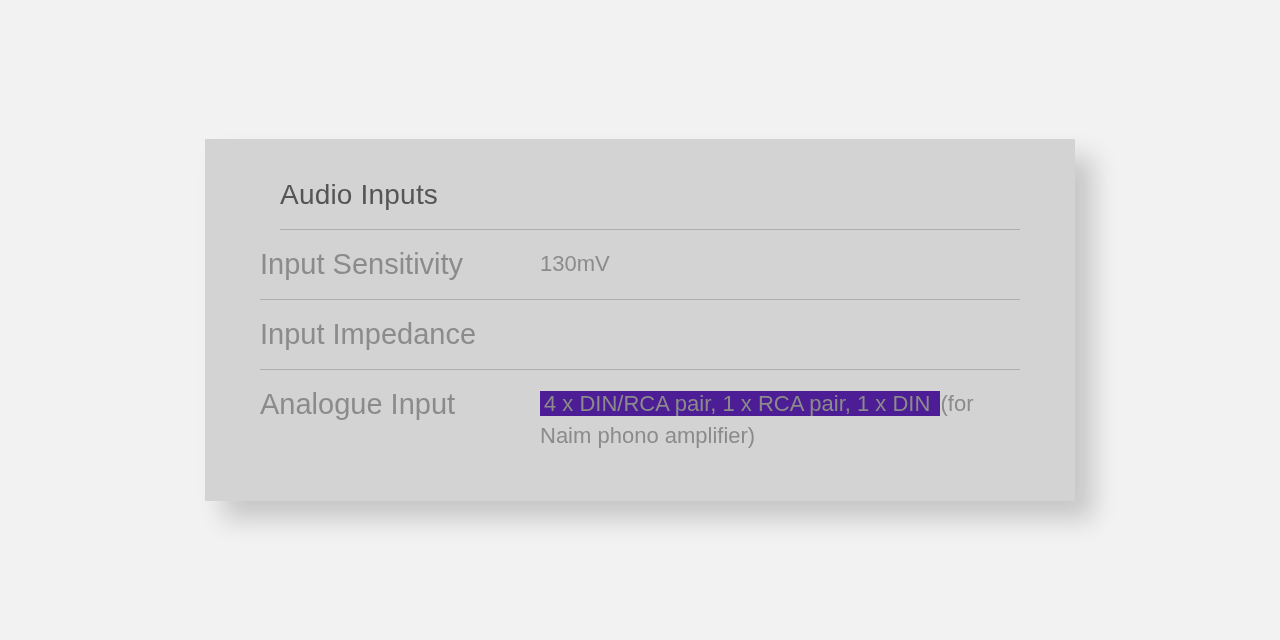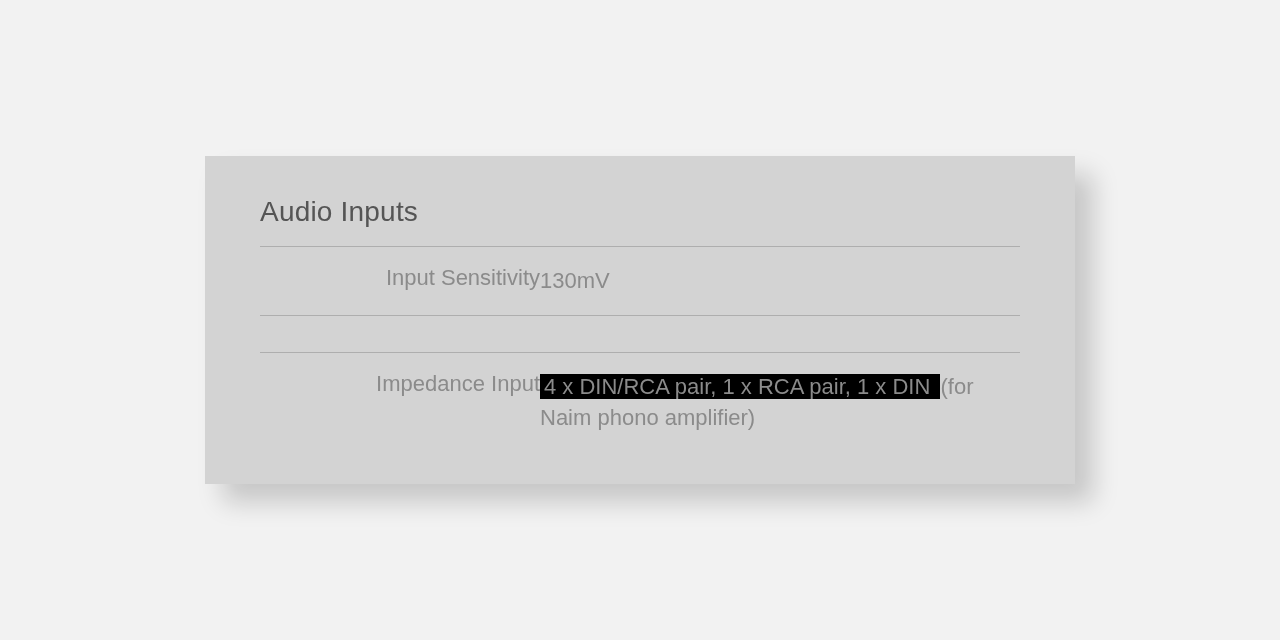--- a/index.html
+++ b/index.html
@@ -17,58 +17,59 @@
     padding: 40px 55px 50px 55px;
     box-shadow: 18px 18px 24px rgba(0,0,0,0.18);
   }
   .section-title {
     font-size: 28px;
     color: #555;
     font-weight: 400;
     letter-spacing: 0.2px;
     padding-bottom: 18px;
     border-bottom: 1px solid #aeaeae;
+    margin-left: 20px;
   }
   .row {
     display: flex;
     align-items: flex-start;
     border-bottom: 1px solid #aeaeae;
     padding: 18px 0 18px 0;
   }
   .row:last-child { border-bottom: none; padding-bottom: 0; }
   .label {
     flex: 0 0 280px;
-    font-size: 22px;
+    font-size: 29px;
     color: #8b8b8b;
     font-weight: 400;
-    text-align: right;
   }
   .value {
     flex: 1;
     font-size: 22px;
     color: #8b8b8b;
     font-weight: 400;
     line-height: 1.45;
   }
   .highlight {
-    background: #000000;
+    background: #4c1d95;
     padding: 0 4px;
   }
 </style>
 </head>
 <body>
 
 <div class="card">
   <div class="section-title">Audio Inputs</div>
 
   <div class="row">
     <div class="label">Input Sensitivity</div>
     <div class="value">130mV</div>
   </div>
 
   <div class="row">
+    <div class="label">Input Impedance</div>
   </div>
 
   <div class="row">
-    <div class="label">Impedance Input</div>
+    <div class="label">Analogue Input</div>
     <div class="value"><span class="highlight">4 x DIN/RCA pair, 1 x RCA pair, 1 x DIN </span><span>(for Naim phono amplifier)</span></div>
   </div>
 </div>
 
 </body></html>

